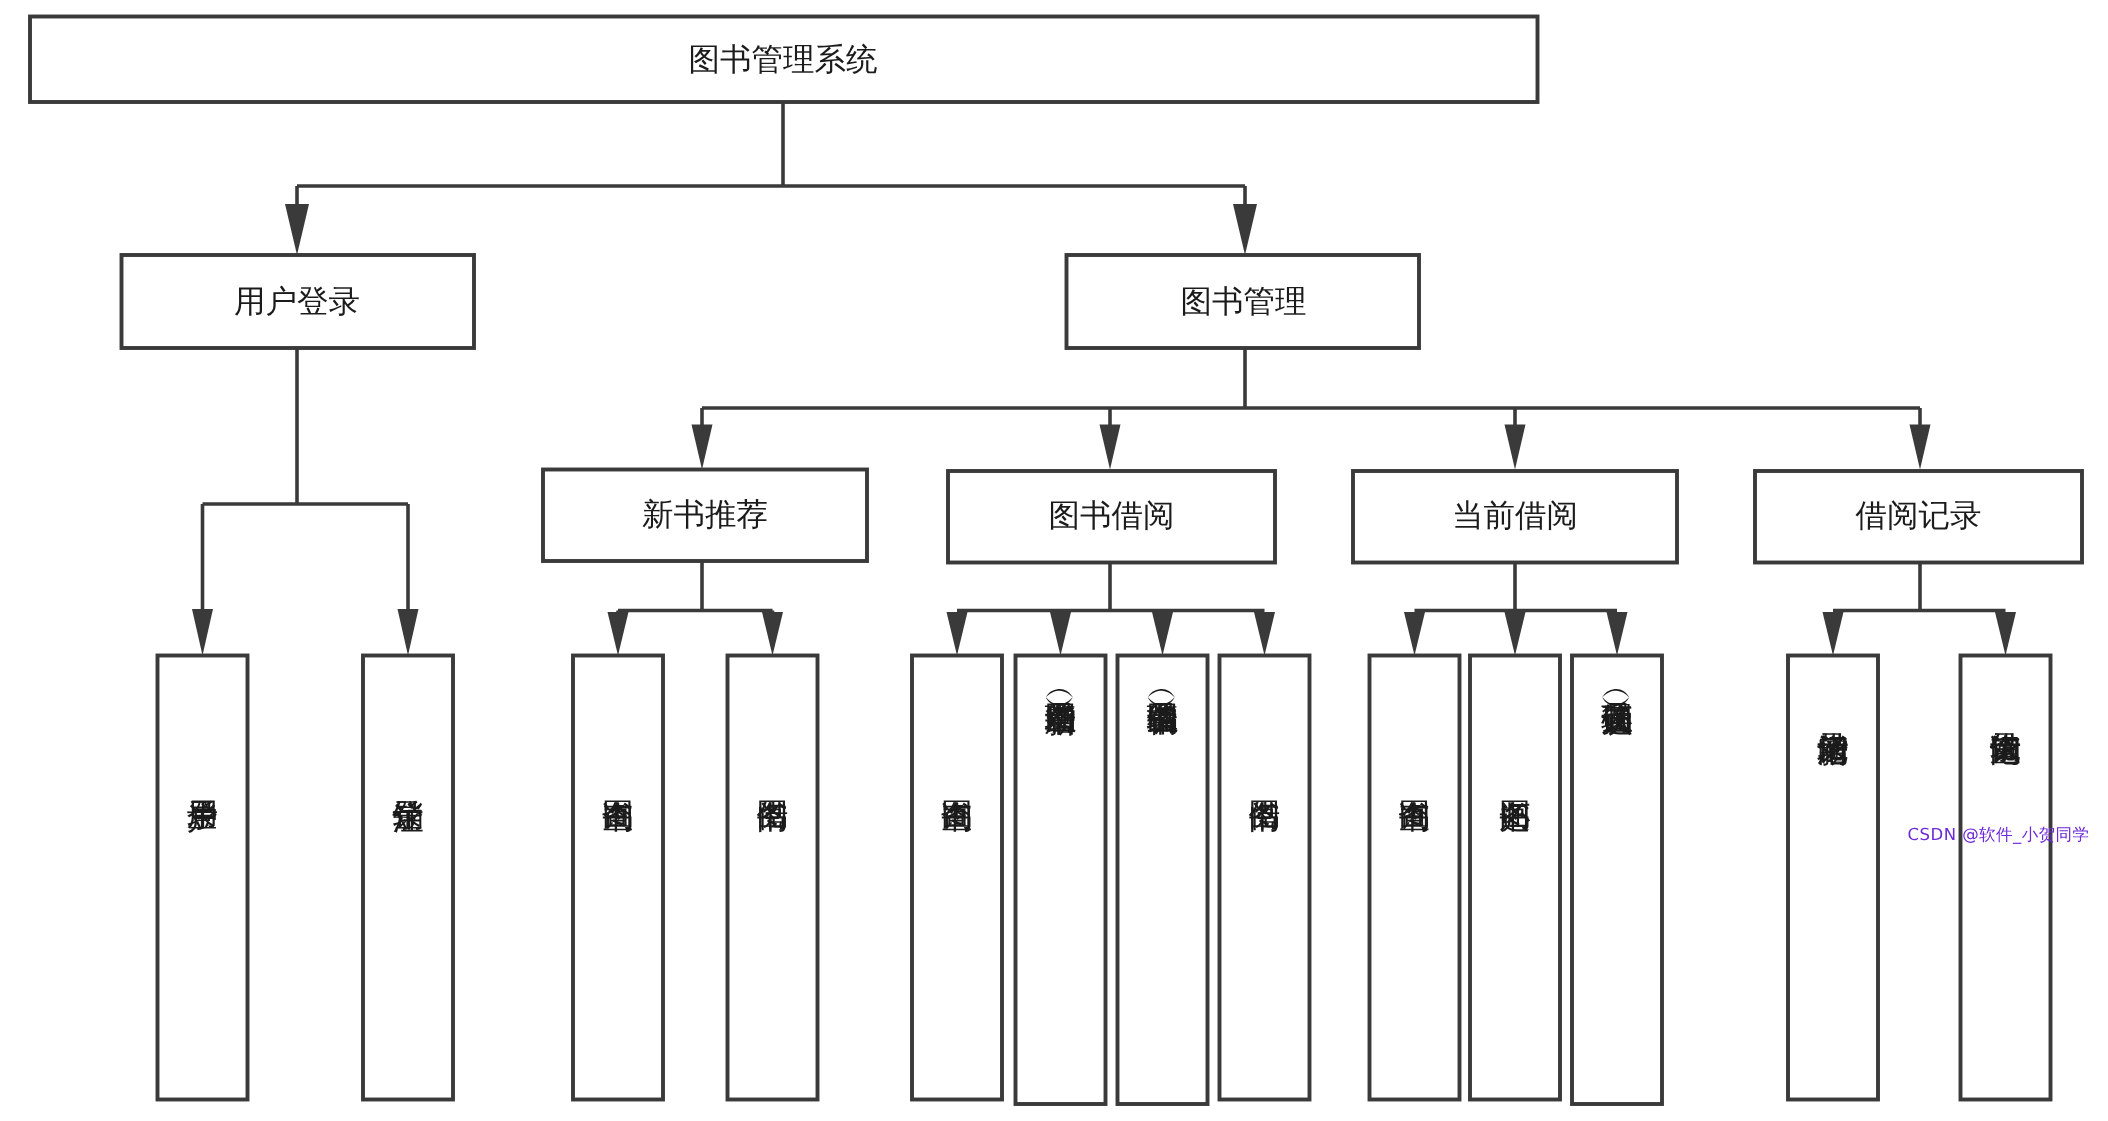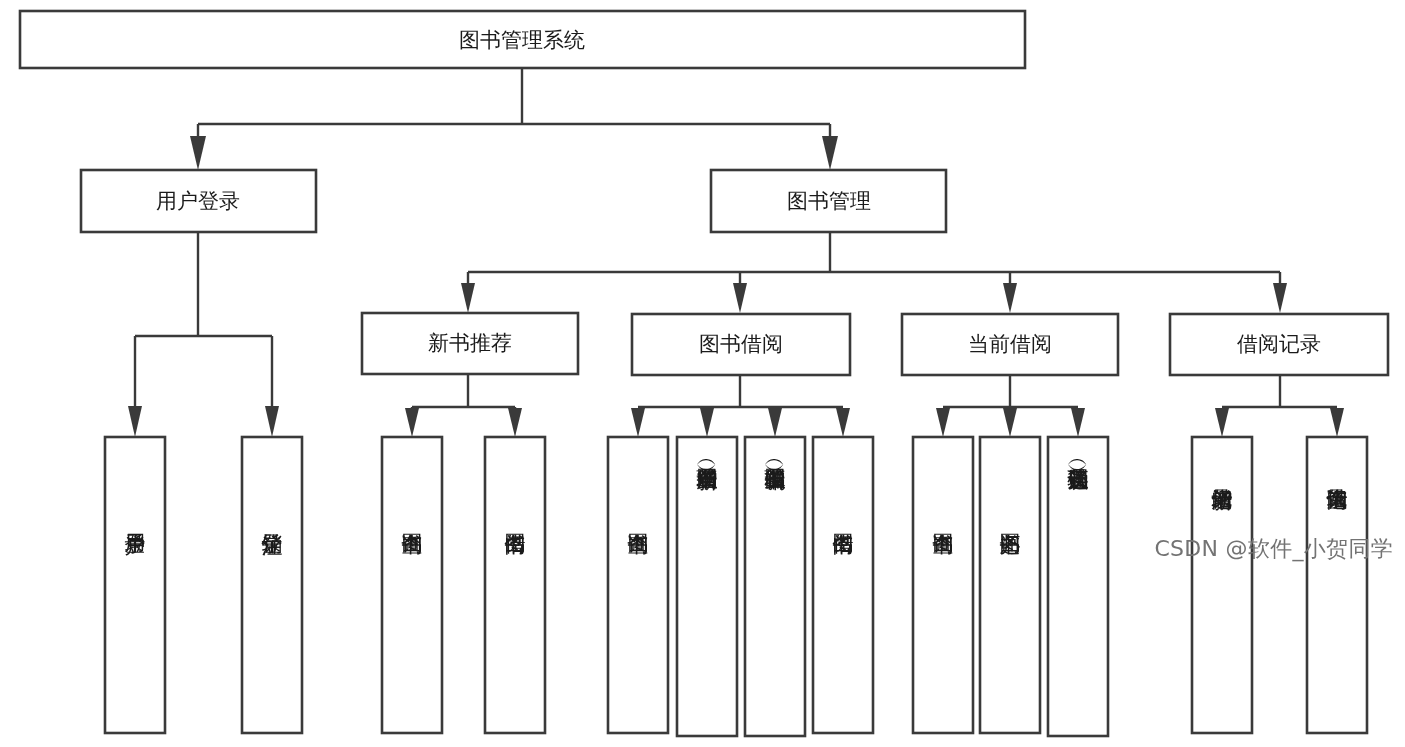--- a/index.html
+++ b/index.html
@@ -53,22 +53,22 @@
     fill: #1b1b1b;
     font-family: "DejaVu Sans", "Liberation Sans", sans-serif;
     font-size: 21px;
     text-anchor: middle;
   }
   .watermark {
     position: absolute;
     right: 12px;
     bottom: 6px;
     font-family: "DejaVu Sans", "Liberation Sans", sans-serif;
-    font-size: 22px;
-    color: #737373;
+    font-size: 11px;
+    color: #6d28d9;
     white-space: nowrap;
     letter-spacing: 0.3px;
     user-select: none;
   }
 </style>
 </head>
 <body>
 
 <div id="diagram-root">
 

